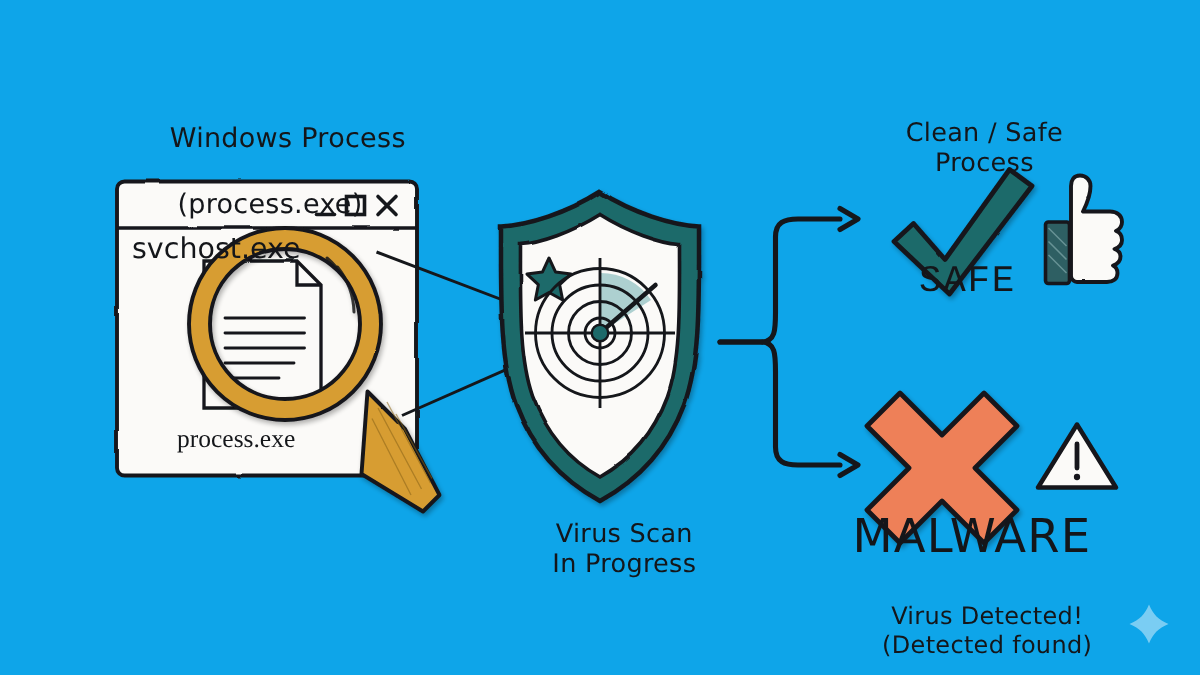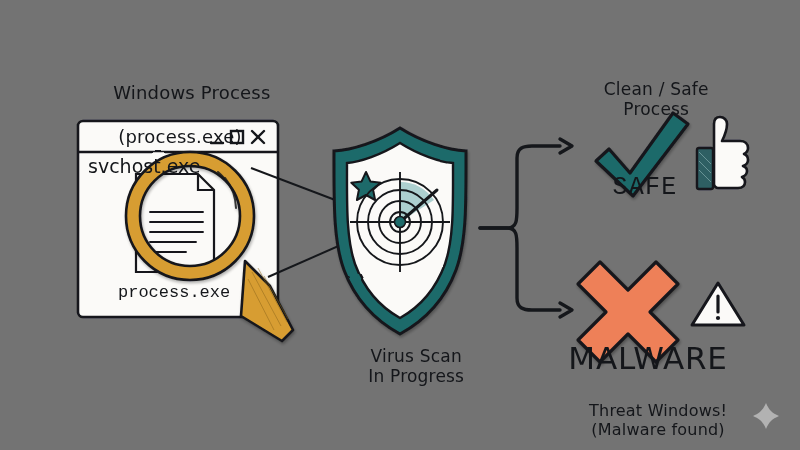--- a/index.html
+++ b/index.html
@@ -10,21 +10,21 @@
     width: 800px;
     height: 450px;
     overflow: hidden;
     background: #f2f0ec;
     font-family: "DejaVu Sans", sans-serif;
   }
   #canvas {
     position: relative;
     width: 800px;
     height: 450px;
-    background: #737373;
+    background: #0ea5e9;
   }
   #scene {
     position: absolute;
     inset: 0;
     width: 800px;
     height: 450px;
   }
   .lbl {
     position: absolute;
     text-align: center;
@@ -73,21 +73,21 @@
     color: #14161a;
     font-family: "DejaVu Sans", sans-serif;
     white-space: pre;
     margin-top: 25px;
   }
   .proc-text {
     position: absolute;
     left: 118px; top: 283px;
     font-size: 17px;
     color: #14161a;
-    font-family: Liberation Mono, monospace;
+    font-family: Liberation Serif, serif;
     white-space: pre;
   }
 </style>
 </head>
 <body>
 
 <div id="canvas">
 
   <svg id="scene" viewBox="0 0 800 450" xmlns="http://www.w3.org/2000/svg">
     <defs>
@@ -265,17 +265,17 @@
   <div class="lbl lbl-clean">
     <span>Clean / Safe</span>
     <span class="l2">Process</span>
   </div>
 
   <div class="lbl lbl-safe">SAFE</div>
 
   <div class="lbl lbl-malware">MALWARE</div>
 
   <div class="lbl lbl-threat">
-    <span>Threat Windows!</span>
-    <span class="l2">(Malware found)</span>
+    <span>Virus Detected!</span>
+    <span class="l2">(Detected found)</span>
   </div>
 
 </div>
 
 </body></html>

